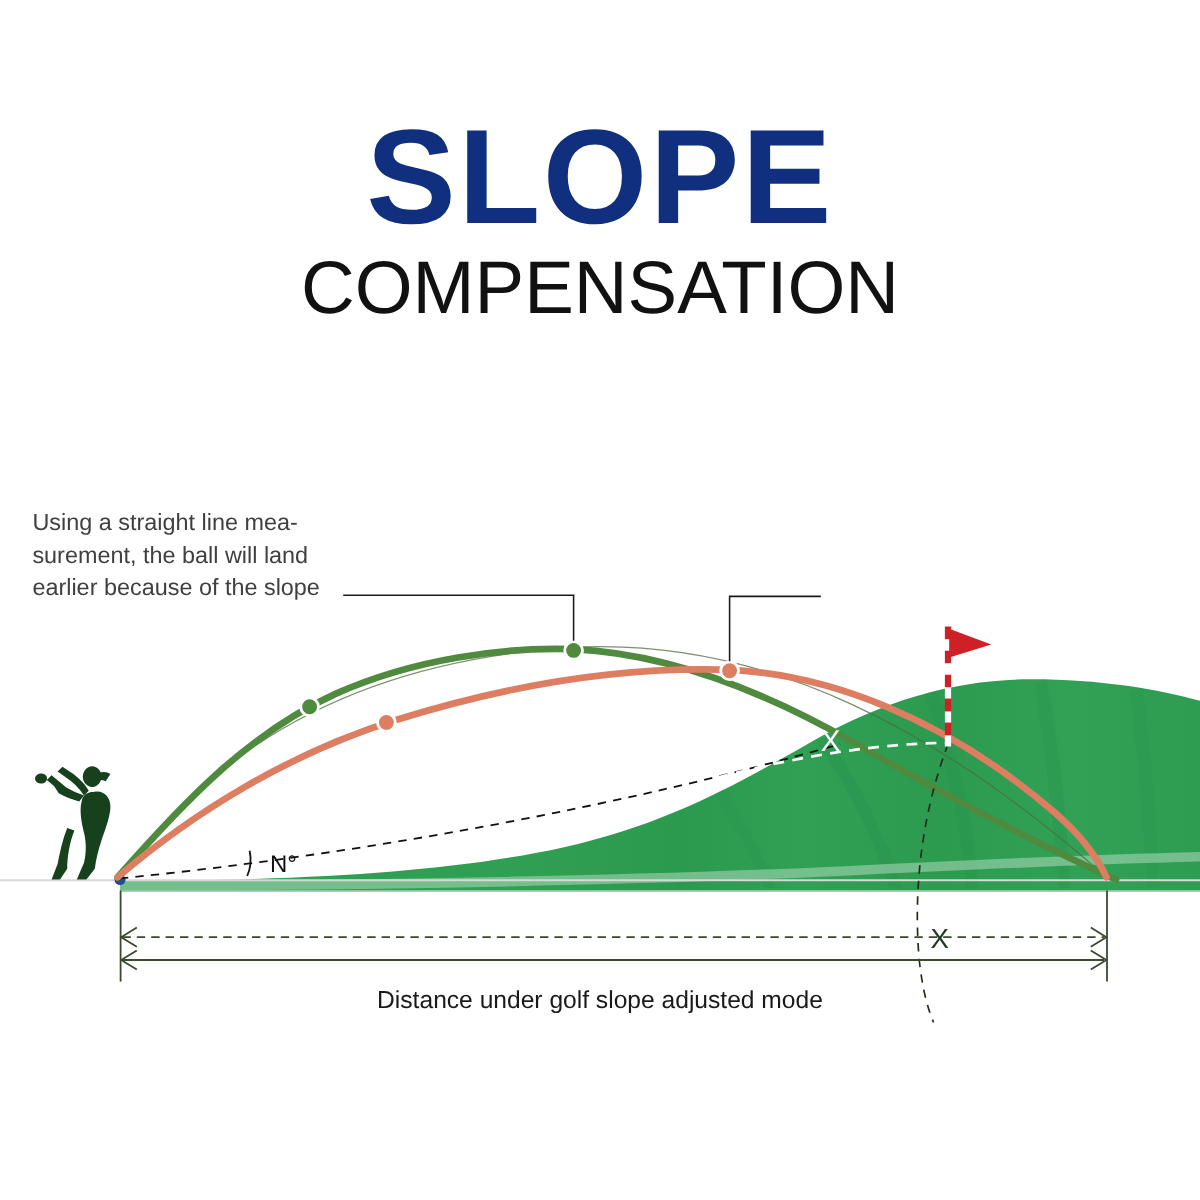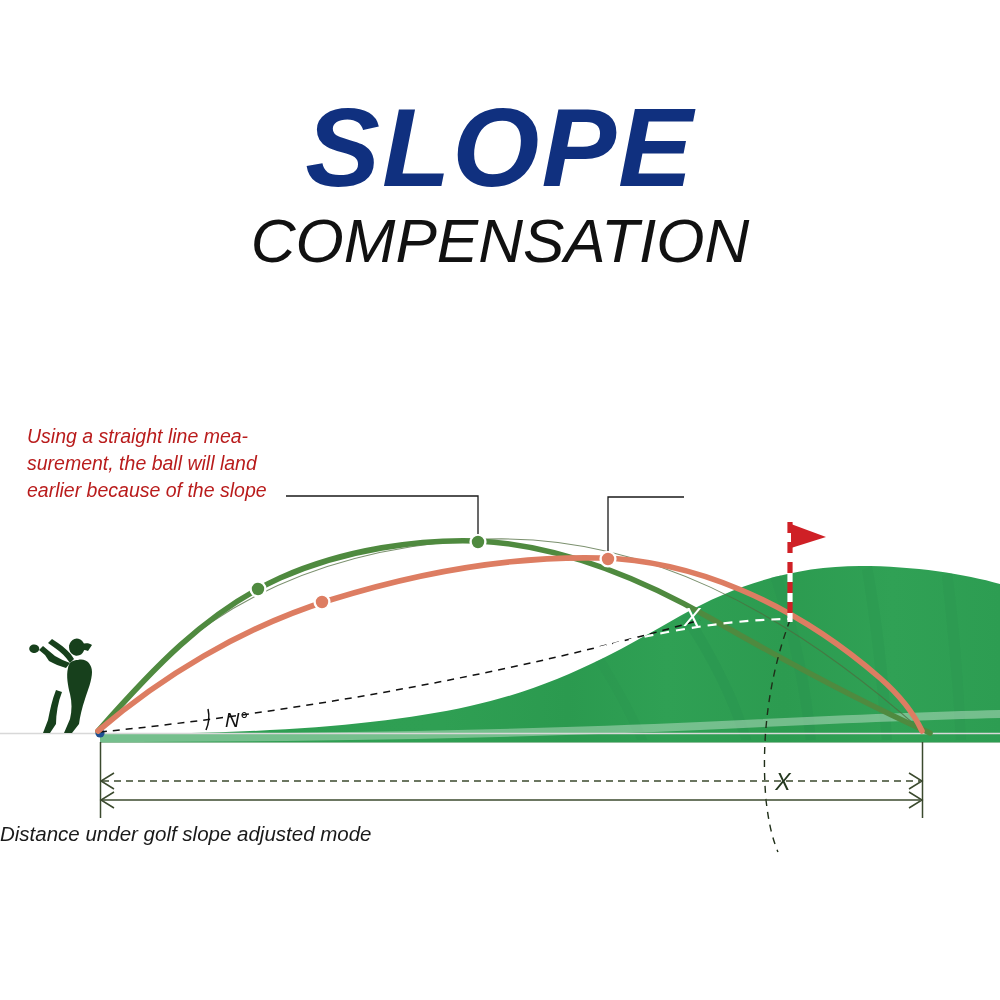--- a/index.html
+++ b/index.html
@@ -12,21 +12,20 @@
     height: 1000px;
     font-family: "Liberation Sans", sans-serif;
     overflow: hidden;
     position: relative;
   }
   #stage {
     position: relative;
     width: 1000px;
     height: 1000px;
     background: #ffffff;
-    font-style: italic;
   }
   .title-block {
     position: absolute;
     top: 92px;
     left: 0;
     width: 1000px;
     text-align: center;
   }
   #title-main {
     font-family: "Liberation Sans", sans-serif;
@@ -53,39 +52,39 @@
     left: 0;
     top: 0;
     width: 1000px;
     height: 1000px;
   }
   .anno {
     position: absolute;
     font-family: "Liberation Sans", sans-serif;
     font-size: 19.5px;
     line-height: 27px;
-    color: #b91c1c;
+    color: #404040;
     white-space: pre-line;
   }
   #anno-left {
     left: 27px;
     top: 423px;
     width: 300px;
   }
   #anno-right {
     left: 690px;
     top: 423px;
     width: 300px;
   }
   #caption {
     position: absolute;
     left: 0;
     top: 822px;
     width: 1000px;
-    text-align: left;
+    text-align: center;
     font-family: "Liberation Sans", sans-serif;
     font-size: 20.5px;
     color: #1a1a1a;
   }
   .angle-label {
     font-family: "Liberation Sans", sans-serif;
     font-size: 20px;
     fill: #111111;
   }
   .x-white {

